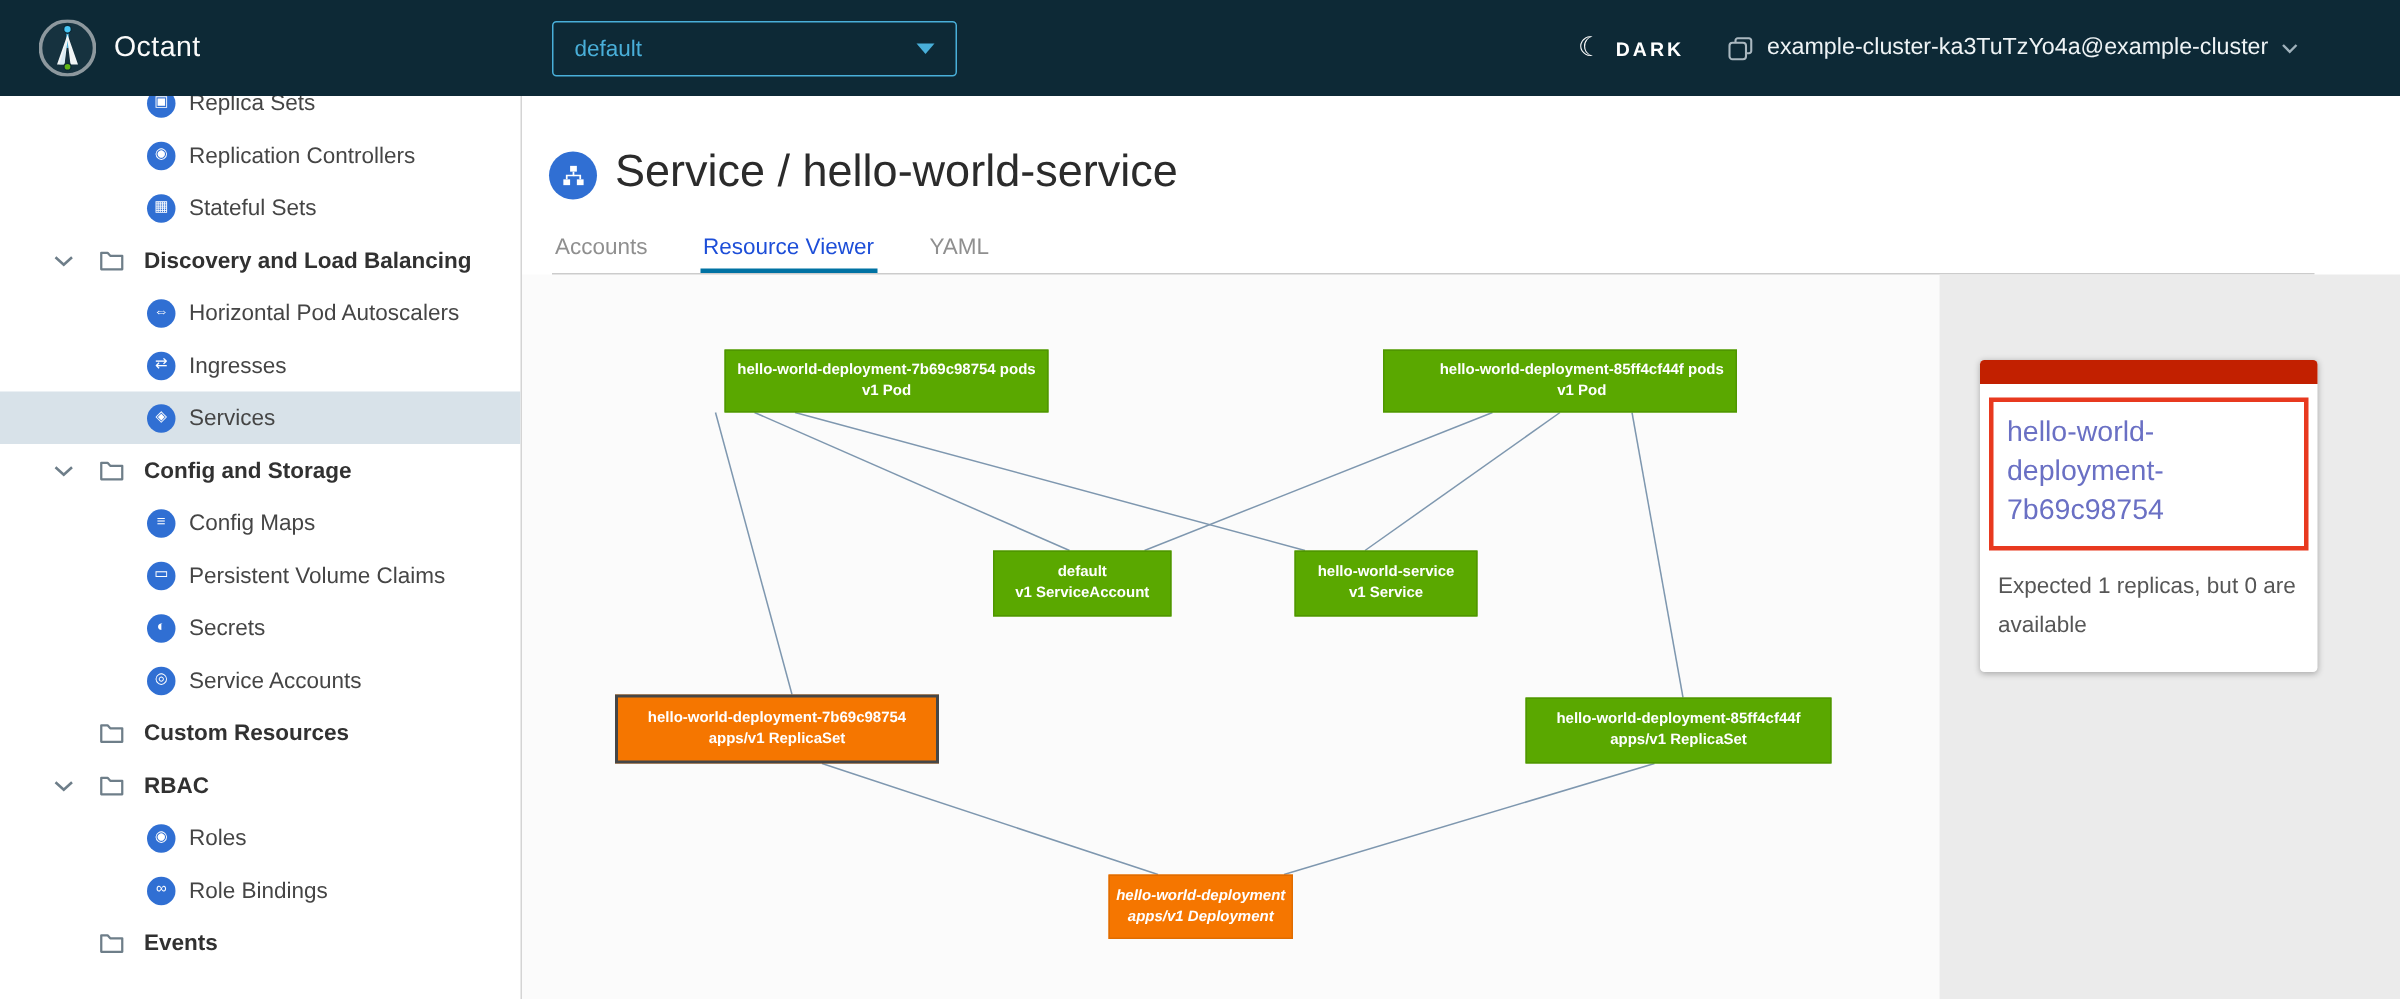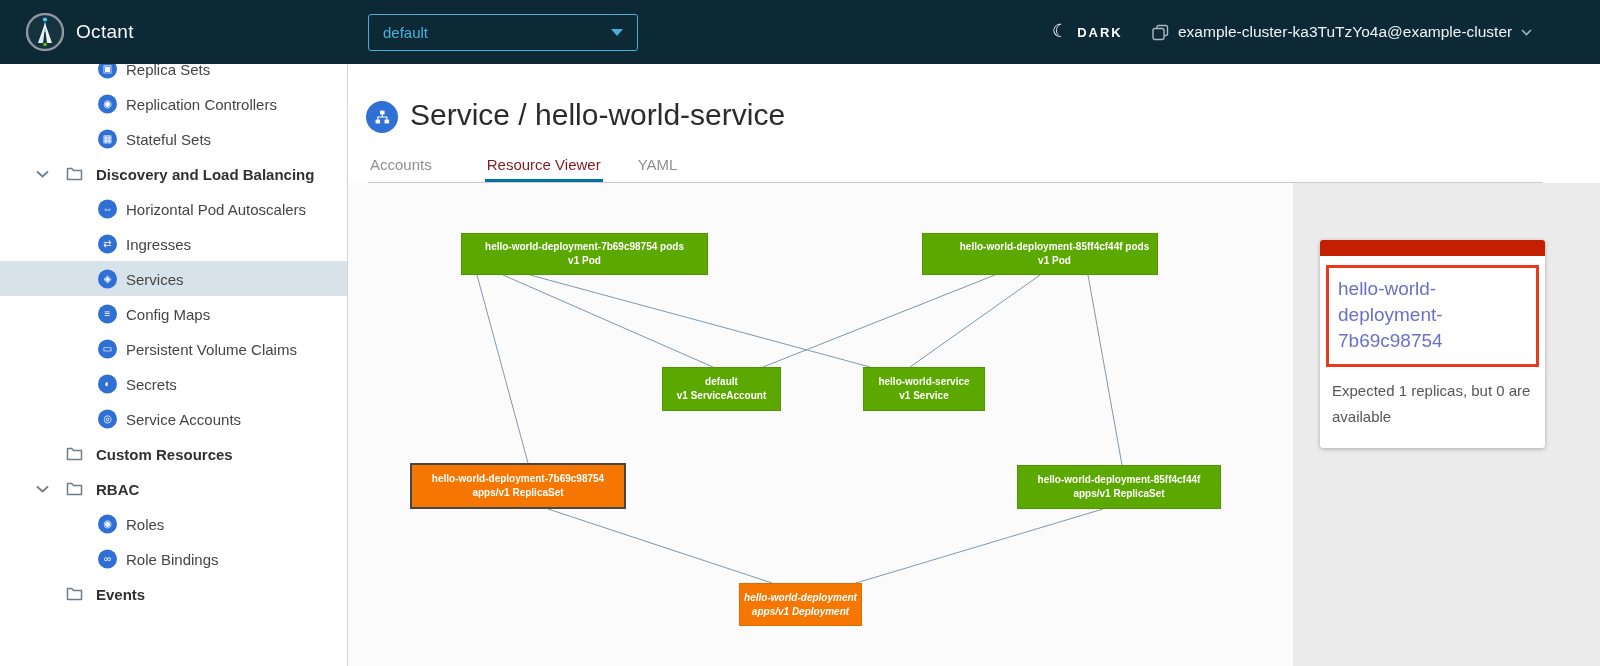--- a/index.html
+++ b/index.html
@@ -53,35 +53,35 @@
   .nav-leaf-label { position:absolute; left:126px; top:50%; transform:translateY(-50%); font-size:15px; color:#454545; white-space:nowrap; }
 
   
   .page-title-icon {
     position:absolute; left:366px; top:101px; width:32px; height:32px; border-radius:50%;
     background:#306fd3; display:flex; align-items:center; justify-content:center; z-index:5;
   }
   .page-title { position:absolute; left:410px; top:98px; font-size:30px; font-weight:300; color:#2b2b2b; z-index:5; }
   .tabs { position:absolute; left:368px; top:152px; display:flex; gap:33px; z-index:6; }
   .tab { font-size:15px; color:#8f8f8f; padding:4px 2px 9px 2px; cursor:pointer; }
-  .tab.active { color:#7f1d1d; font-weight:500; border-bottom:3px solid #0072a3; padding-bottom:6px;margin-left:18px; }
+  .tab.active { color:#1d4ed8; font-weight:500; border-bottom:3px solid #0072a3; padding-bottom:6px; }
   .tabs-rule { position:absolute; left:368px; top:182px; width:1175px; height:1px; background:#cccccc; z-index:4; }
 
   
   .graph-area { position:absolute; left:348px; top:183px; width:945px; height:483px; background:#fbfbfb; z-index:1; }
   .edges { position:absolute; left:348px; top:183px; width:945px; height:483px; z-index:2; }
   .node {
     position:absolute; z-index:3; display:flex; flex-direction:column; align-items:center; justify-content:center;
     color:#ffffff; font-size:10px; font-weight:700; line-height:1.4; text-align:center; cursor:pointer;
   }
   .node div { white-space:nowrap; }
   .node.ok { background:#5aa800; border:1px solid #4f9600; }
   .node.warn { background:#f57600; border:1px solid #e06c00; }
   .node.warn.selected { border:2px solid #464646; }
-  .n-pod1 { left:461px; top:233px; width:247px; height:42px; }
+  .n-pod1 { left:483px; top:233px; width:216px; height:42px; }
   .n-pod2 { left:922px; top:233px; width:236px; height:42px;padding-left:29px; }
   .n-sa   { left:662px; top:367px; width:119px; height:44px; }
   .n-svc  { left:828px; top:367px; width:122px; height:44px;margin-left:35px; }
   .n-rs1  { left:410px; top:463px; width:216px; height:46px; }
   .n-rs2  { left:1017px; top:465px; width:204px; height:44px; }
   .n-dep  { left:739px; top:583px; width:123px; height:43px;font-style:italic; }
 
   
   .detail-panel { position:absolute; left:1293px; top:183px; width:307px; height:483px; background:#ebebeb; z-index:5; }
   .detail-card {
@@ -175,20 +175,33 @@
     <div class="nav-row">
       <span class="res-icon">⇄</span>
       <span class="nav-leaf-label">Ingresses</span>
     </div>
 
     <div class="nav-row selected">
       <span class="res-icon">◈</span>
       <span class="nav-leaf-label">Services</span>
     </div>
 
+    <div class="nav-row">
+      <span class="nav-chevron">
+        <svg width="13" height="8" viewBox="0 0 13 8">
+            <polyline points="1,1.5 6.5,6.5 12,1.5" fill="none" stroke="#6e7e89" stroke-width="1.7"></polyline>
+          </svg>
+      </span>
+      <span class="nav-folder">
+        <svg width="17" height="14" viewBox="0 0 17 14">
+            <path d="M1.5 3.5 v9 h14 v-9 h-8 l-1.8-2 h-4.2 z" fill="none" stroke="#6e7e89" stroke-width="1.5" stroke-linejoin="round"></path>
+          </svg>
+      </span>
+      <span class="nav-group-label">Config and Storage</span>
+    </div>
 
     <div class="nav-row">
       <span class="res-icon">≡</span>
       <span class="nav-leaf-label">Config Maps</span>
     </div>
 
     <div class="nav-row">
       <span class="res-icon">▭</span>
       <span class="nav-leaf-label">Persistent Volume Claims</span>
     </div>

